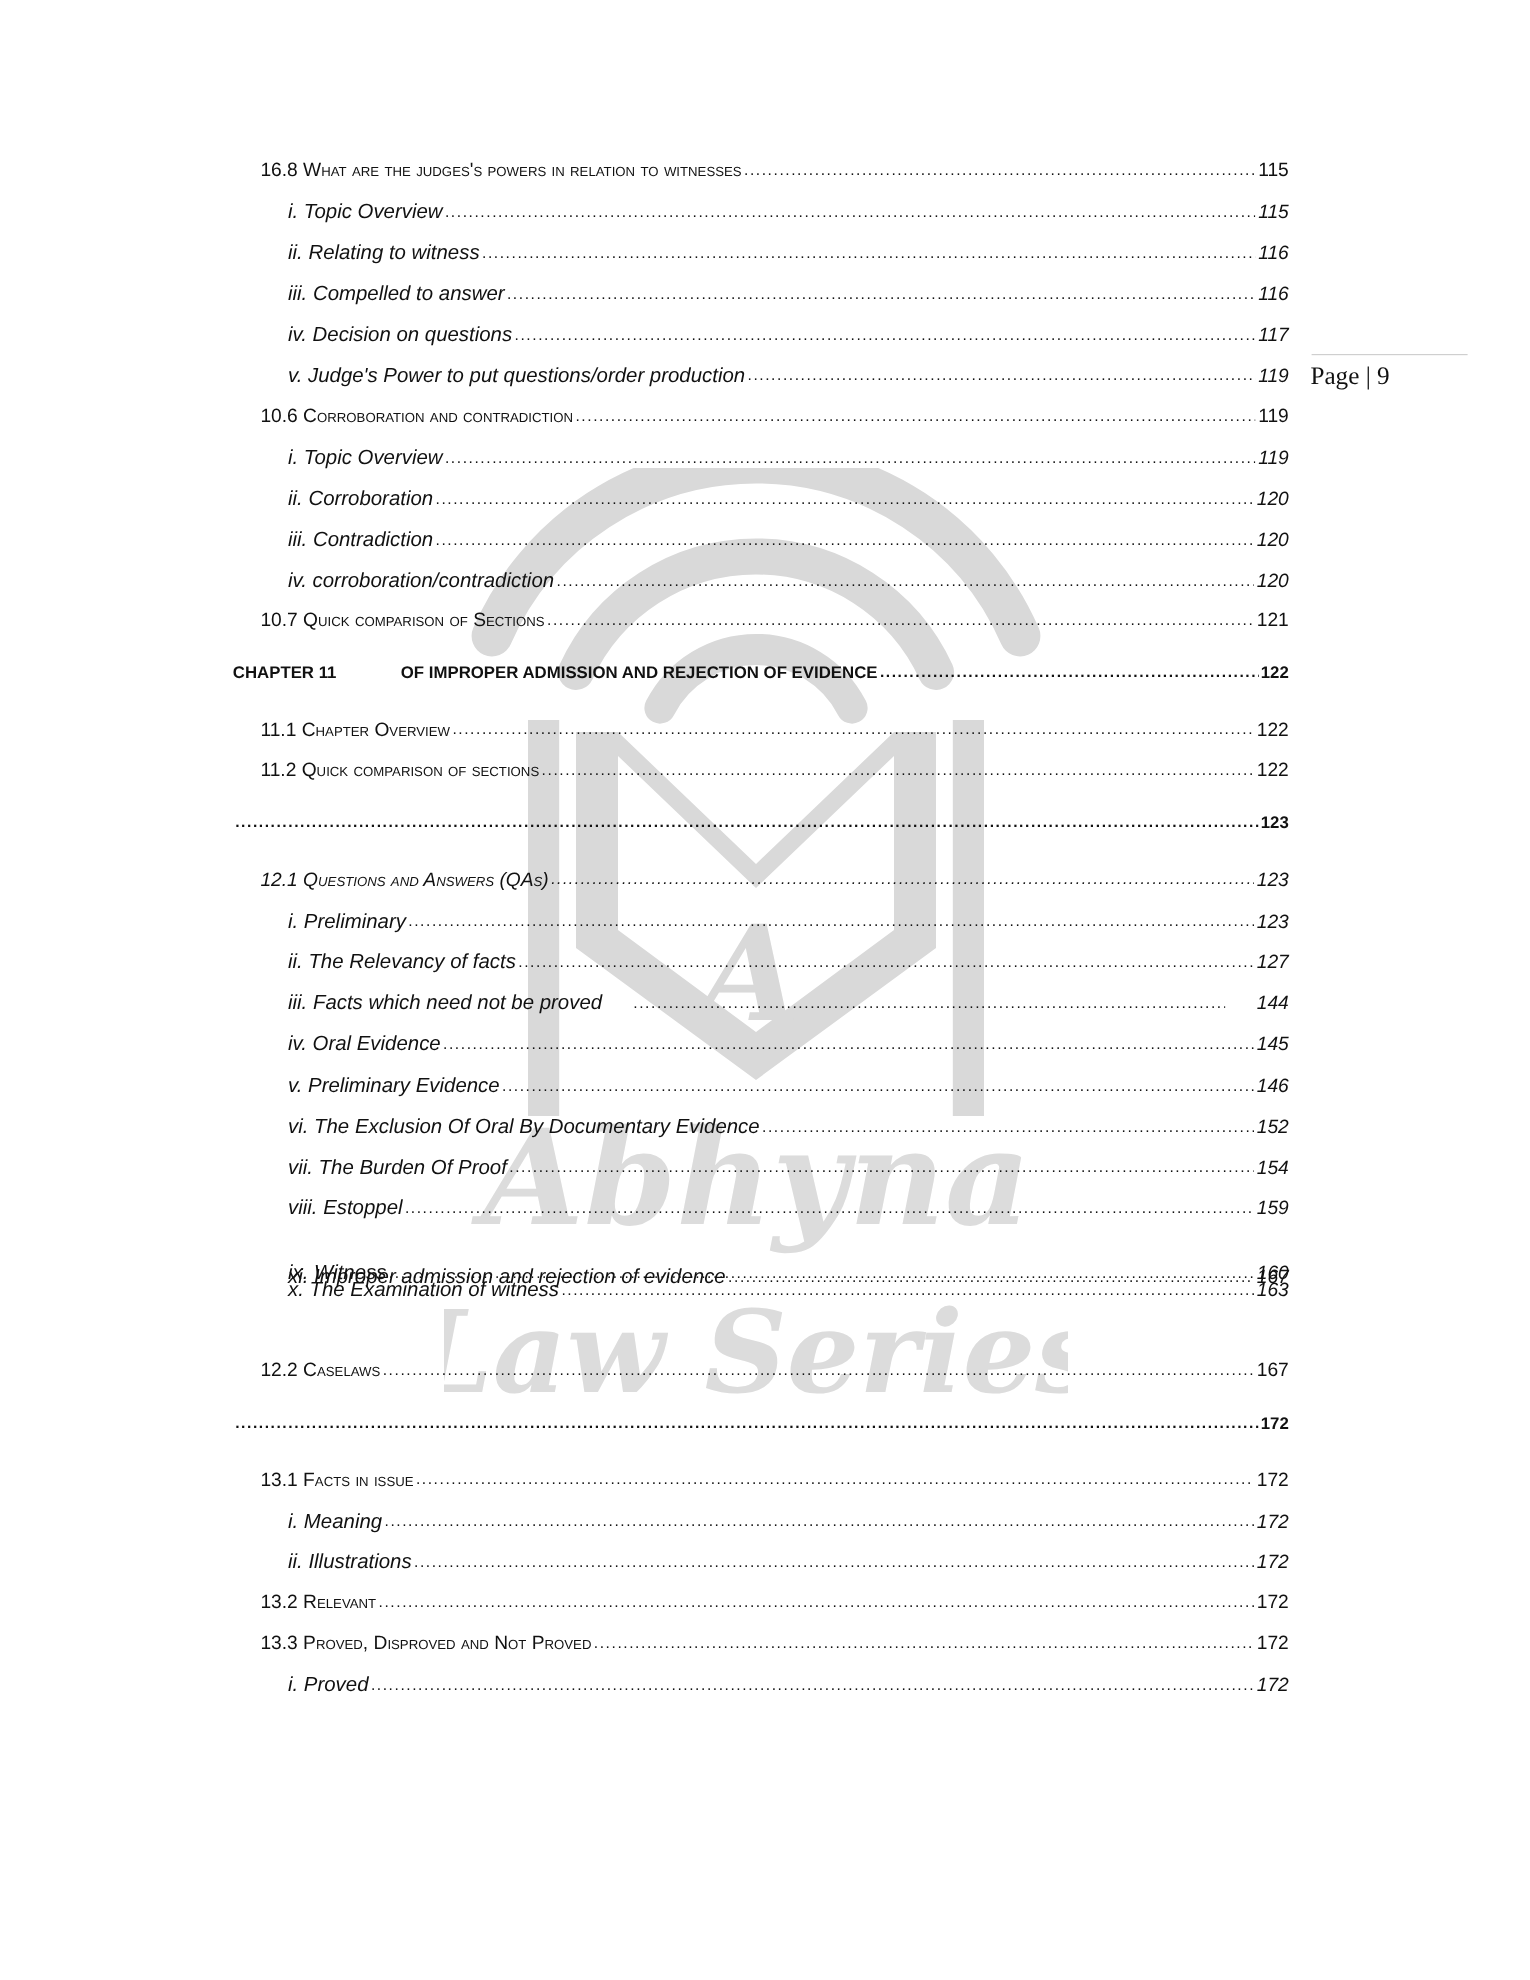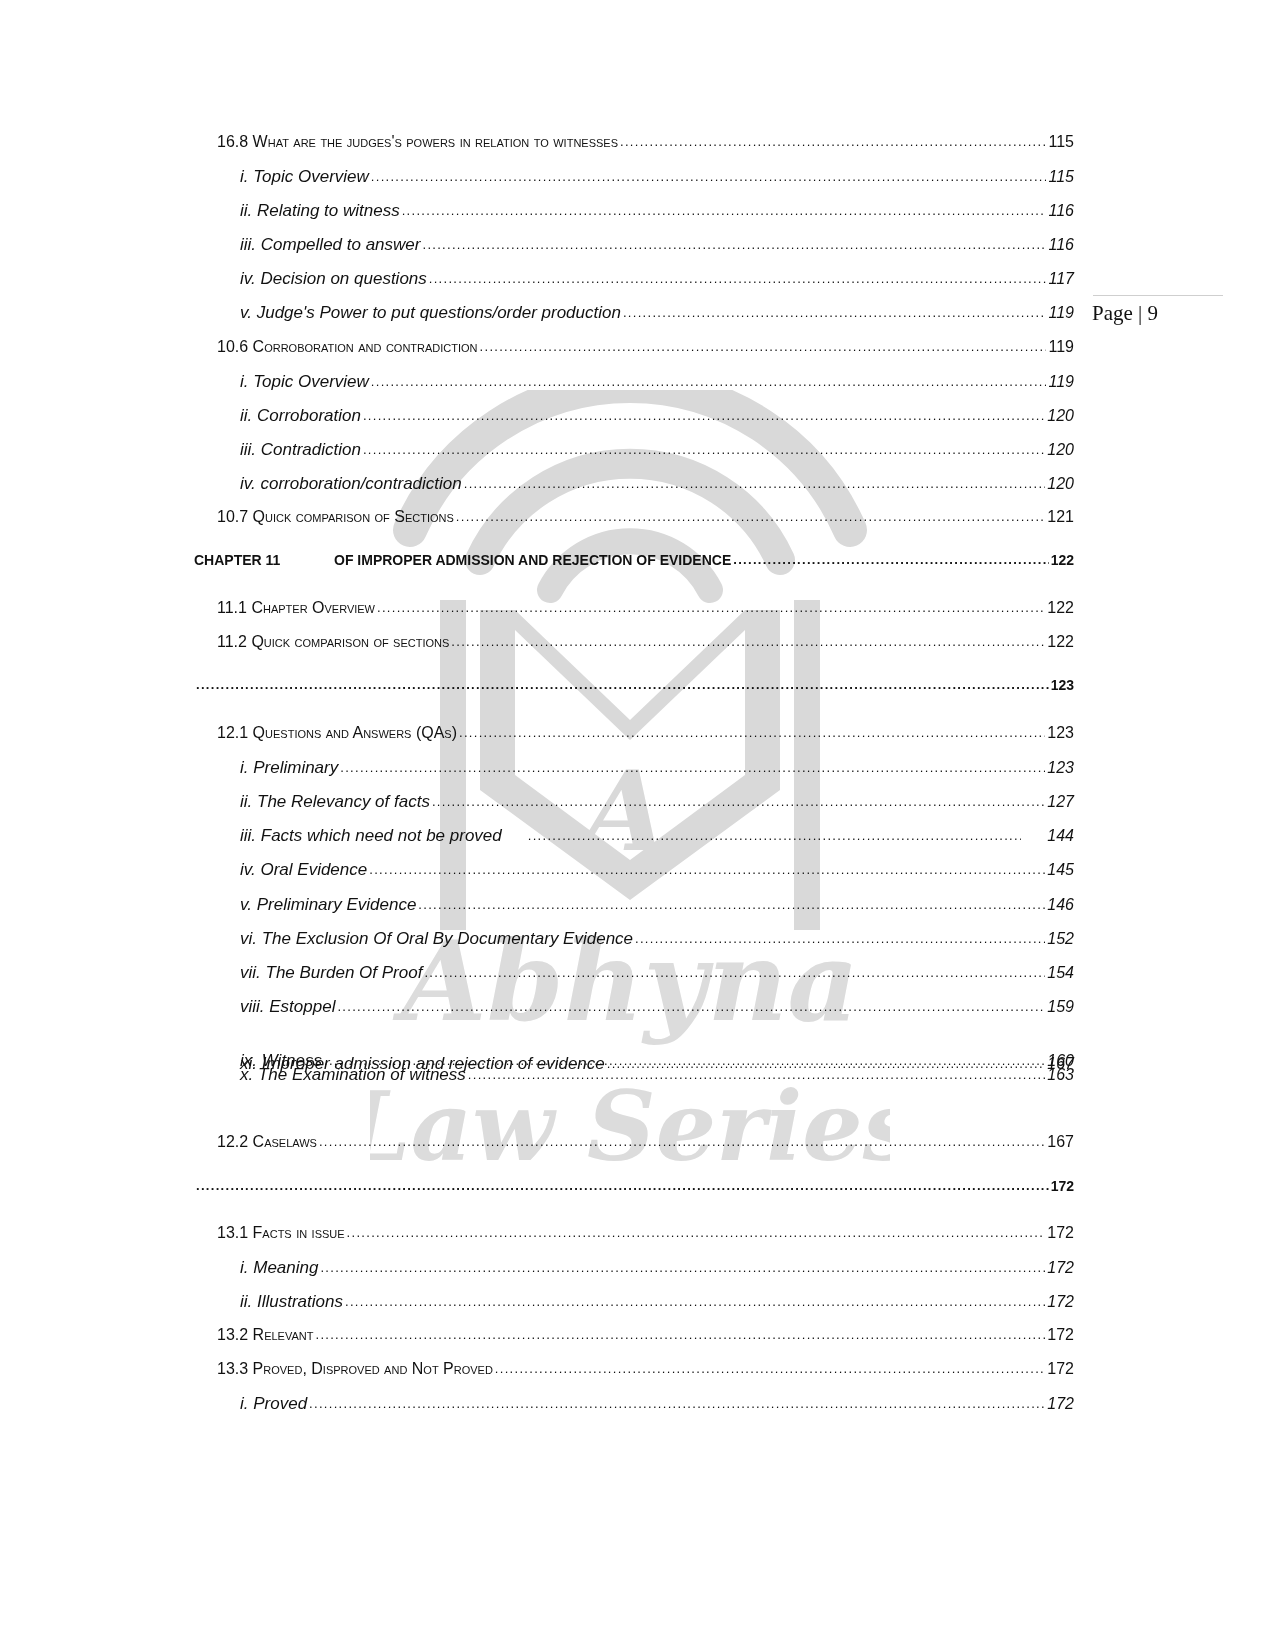--- a/index.html
+++ b/index.html
@@ -210,21 +210,21 @@
     </div>
     <div class="entry lvl-section" style="top: 631px;">
       <span class="label"><span class="sec-num">11.2</span> <span>Quick comparison of sections</span></span>
       <span class="dots"></span>
       <span class="num">122</span>
     </div>
     <div class="entry lvl-chapter" style="top: 676px;">
       <span class="dots"></span>
       <span class="num">123</span>
     </div>
-    <div class="entry lvl-section" style="top: 722px;">
+    <div class="entry lvl-section" style="top: 722px; font-style: italic;">
       <span class="label"><span class="sec-num">12.1</span> <span>Questions and Answers (QAs)</span></span>
       <span class="dots"></span>
       <span class="num">123</span>
     </div>
     <div class="entry lvl-sub" style="top: 756px;">
       <span class="label">i. Preliminary</span>
       <span class="dots"></span>
       <span class="num">123</span>
     </div>
     <div class="entry lvl-sub" style="top: 790px;">

